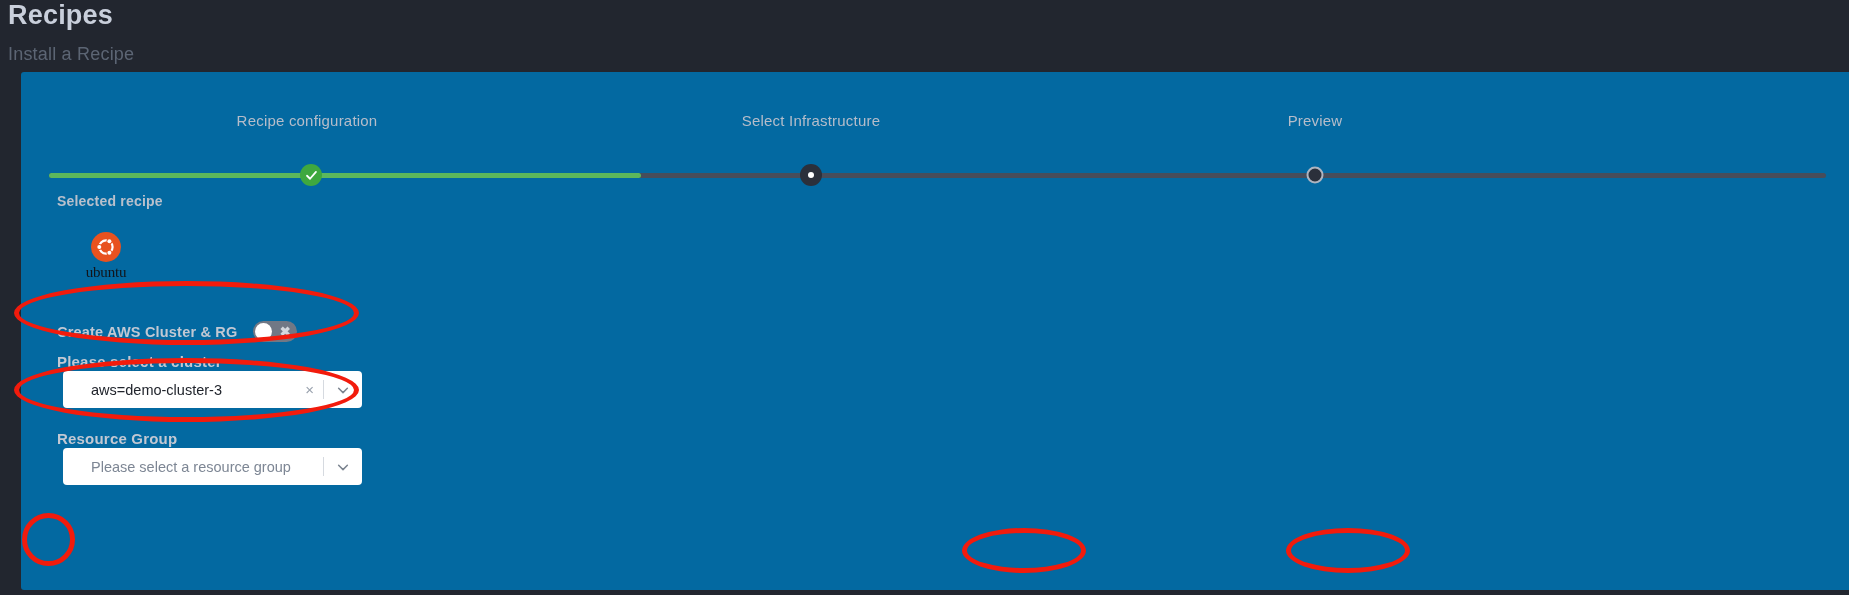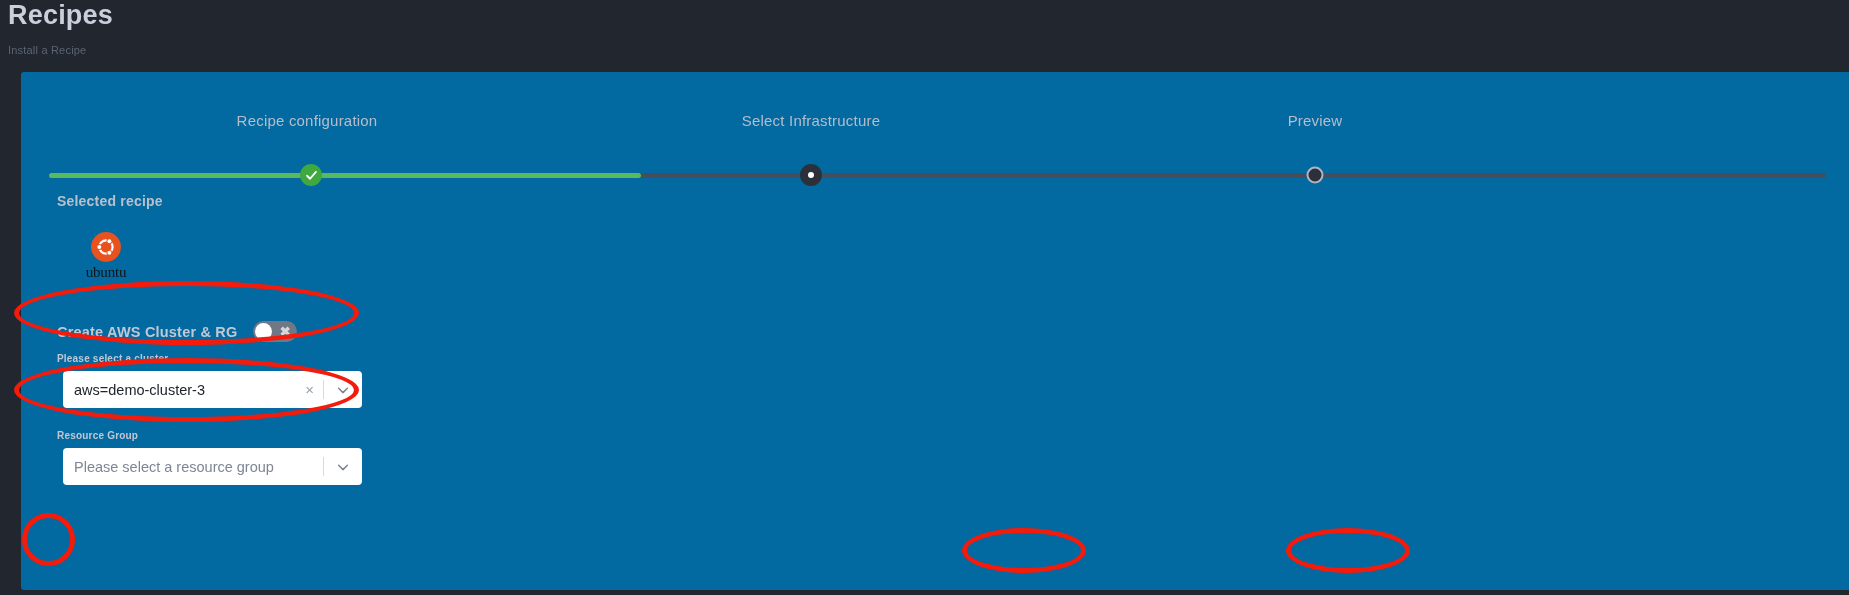--- a/index.html
+++ b/index.html
@@ -11,21 +11,21 @@
   }
   .page { position: relative; width: 1849px; height: 595px; background: #22262f; }
 
   
   .page-title {
     position: absolute; left: 8px; top: 0px;
     font-size: 27px; font-weight: 700; color: #c9cfdb; letter-spacing: .2px;
   }
   .breadcrumb {
     position: absolute; left: 8px; top: 44px;
-    font-size: 11px; color: #5c6574; letter-spacing: .2px;
+    font-size: 18px; color: #5c6574; letter-spacing: .2px;
   }
 
   
   .card {
     position: absolute; left: 21px; top: 72px;
     width: 1833px; height: 518px;
     background: #0369a1;
     border-radius: 3px;
   }
 
@@ -86,25 +86,25 @@
   .toggle .knob {
     position: absolute; left: 2px; width: 17px; height: 17px; border-radius: 50%;
     background: #fff;
   }
   .toggle .x {
     position: absolute; right: 6px; color: #d4d8de; font-size: 13px; font-weight: 700;
     line-height: 1;
   }
 
   .field-label {
-    position: absolute; font-size: 10px; font-weight: 700; color: #c2c8d3; letter-spacing: .2px;
+    position: absolute; font-size: 15px; font-weight: 700; color: #c2c8d3; letter-spacing: .2px;
   }
   .select-box {
     position: absolute; height: 37px; width: 299px; background: #fff;
-    border-radius: 4px; display: flex; align-items: center; padding: 0 0 0 11px;
+    border-radius: 4px; display: flex; align-items: center; padding: 0 0 0 28px;
   }
   .select-value { font-size: 14.5px; color: #20242c; flex: 1; }
   .select-value.placeholder { color: #7d8694; }
   .clear-x {
     font-size: 15px; color: #9aa2ae; padding: 0 9px; line-height: 1; cursor: pointer;
   }
   .divider-v { width: 1px; height: 19px; background: #d6dae0; }
   .chev { width: 38px; display: flex; align-items: center; justify-content: center; }
   .chev svg { width: 14px; height: 14px; }
 

